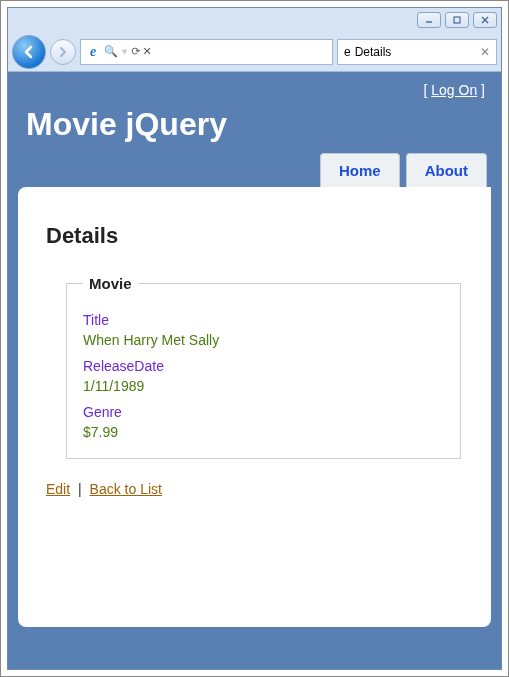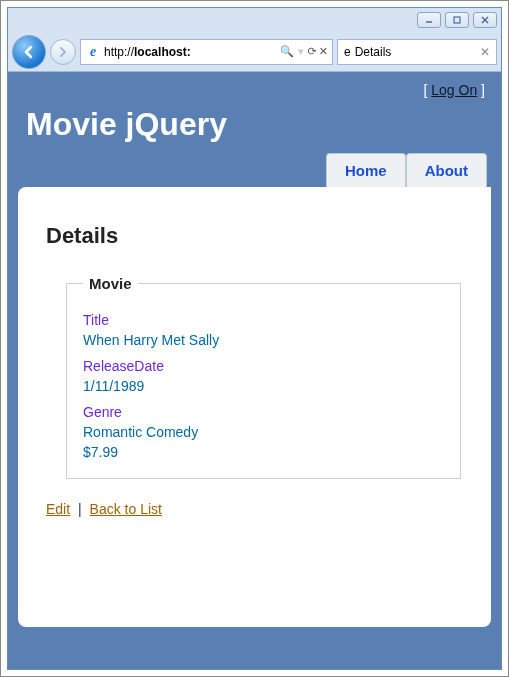--- a/index.html
+++ b/index.html
@@ -127,31 +127,32 @@
     padding: 0 10px 10px 10px;
     overflow: auto;
     position: relative;
   }
   .logon {
     text-align: right;
     color: #fff;
     font-size: 14px;
     padding: 10px 6px 4px 0;
   }
-  .logon a { color: #0f172a; text-decoration: underline; }
+  .logon a { color: #ffffff; text-decoration: underline; }
   .site-title {
     color: #fff;
     font-family: "Trebuchet MS", "Segoe UI", sans-serif;
     font-size: 32px;
     font-weight: bold;
     margin: 4px 8px 0 8px;
   }
   .nav-tabs {
     display: flex;
     justify-content: flex-end;
+    gap: 6px;
     padding: 10px 4px 0 0;
   }
   .nav-tab {
     background: #eef1f4;
     border: 1px solid #c0c8d4;
     border-bottom: none;
     border-radius: 4px 4px 0 0;
     padding: 8px 18px;
     color: #1d4ed8;
     font-weight: bold;
@@ -182,21 +183,21 @@
     font-size: 15px;
     padding: 0 6px;
     color: #222;
   }
   .field-label {
     color: #6d28d9;
     font-size: 14px;
     margin-top: 10px;
   }
   .field-value {
-    color: #0369a1;
+    color: #4d7c0f;
     font-size: 14px;
     margin-top: 4px;
   }
   .actions {
     margin-top: 22px;
     font-family: "Trebuchet MS", sans-serif;
     font-size: 14px;
   }
   .actions a {
     color: #a16207;
@@ -235,23 +236,20 @@
             <path d="M10 3 L5 8 L10 13" fill="none" stroke="#fff" stroke-width="2.5" stroke-linecap="round" stroke-linejoin="round"></path>
           </svg>
       </div>
       <div class="nav-fwd">
         <svg width="12" height="12" viewBox="0 0 12 12">
             <path d="M4 2 L8 6 L4 10" fill="none" stroke="#a0b8d8" stroke-width="2" stroke-linecap="round" stroke-linejoin="round"></path>
           </svg>
       </div>
       <div class="addr-bar">
         <span class="e-icon">e</span>
-        <span class="addr-url">
-          <span>http://</span><b>localhost:</b>
-        </span>
         <span class="addr-tools">
           <span>🔍</span>
           <span class="sep">▾</span>
           <span>⟳</span>
           <span>✕</span>
         </span>
       </div>
       <div class="tab-bar">
         <span class="e-icon">e</span>
         <span class="tab-title">Details</span>
@@ -274,21 +272,20 @@
         <fieldset>
           <legend>Movie</legend>
 
           <div class="field-label">Title</div>
           <div class="field-value">When Harry Met Sally</div>
 
           <div class="field-label">ReleaseDate</div>
           <div class="field-value">1/11/1989</div>
 
           <div class="field-label">Genre</div>
-          <div class="field-value">Romantic Comedy</div>
 
           <div class="field-value">$7.99</div>
         </fieldset>
 
         <div class="actions">
           <a href="#">Edit</a>
           <span class="divider">|</span>
           <a href="#">Back to List</a>
         </div>
       </div>

